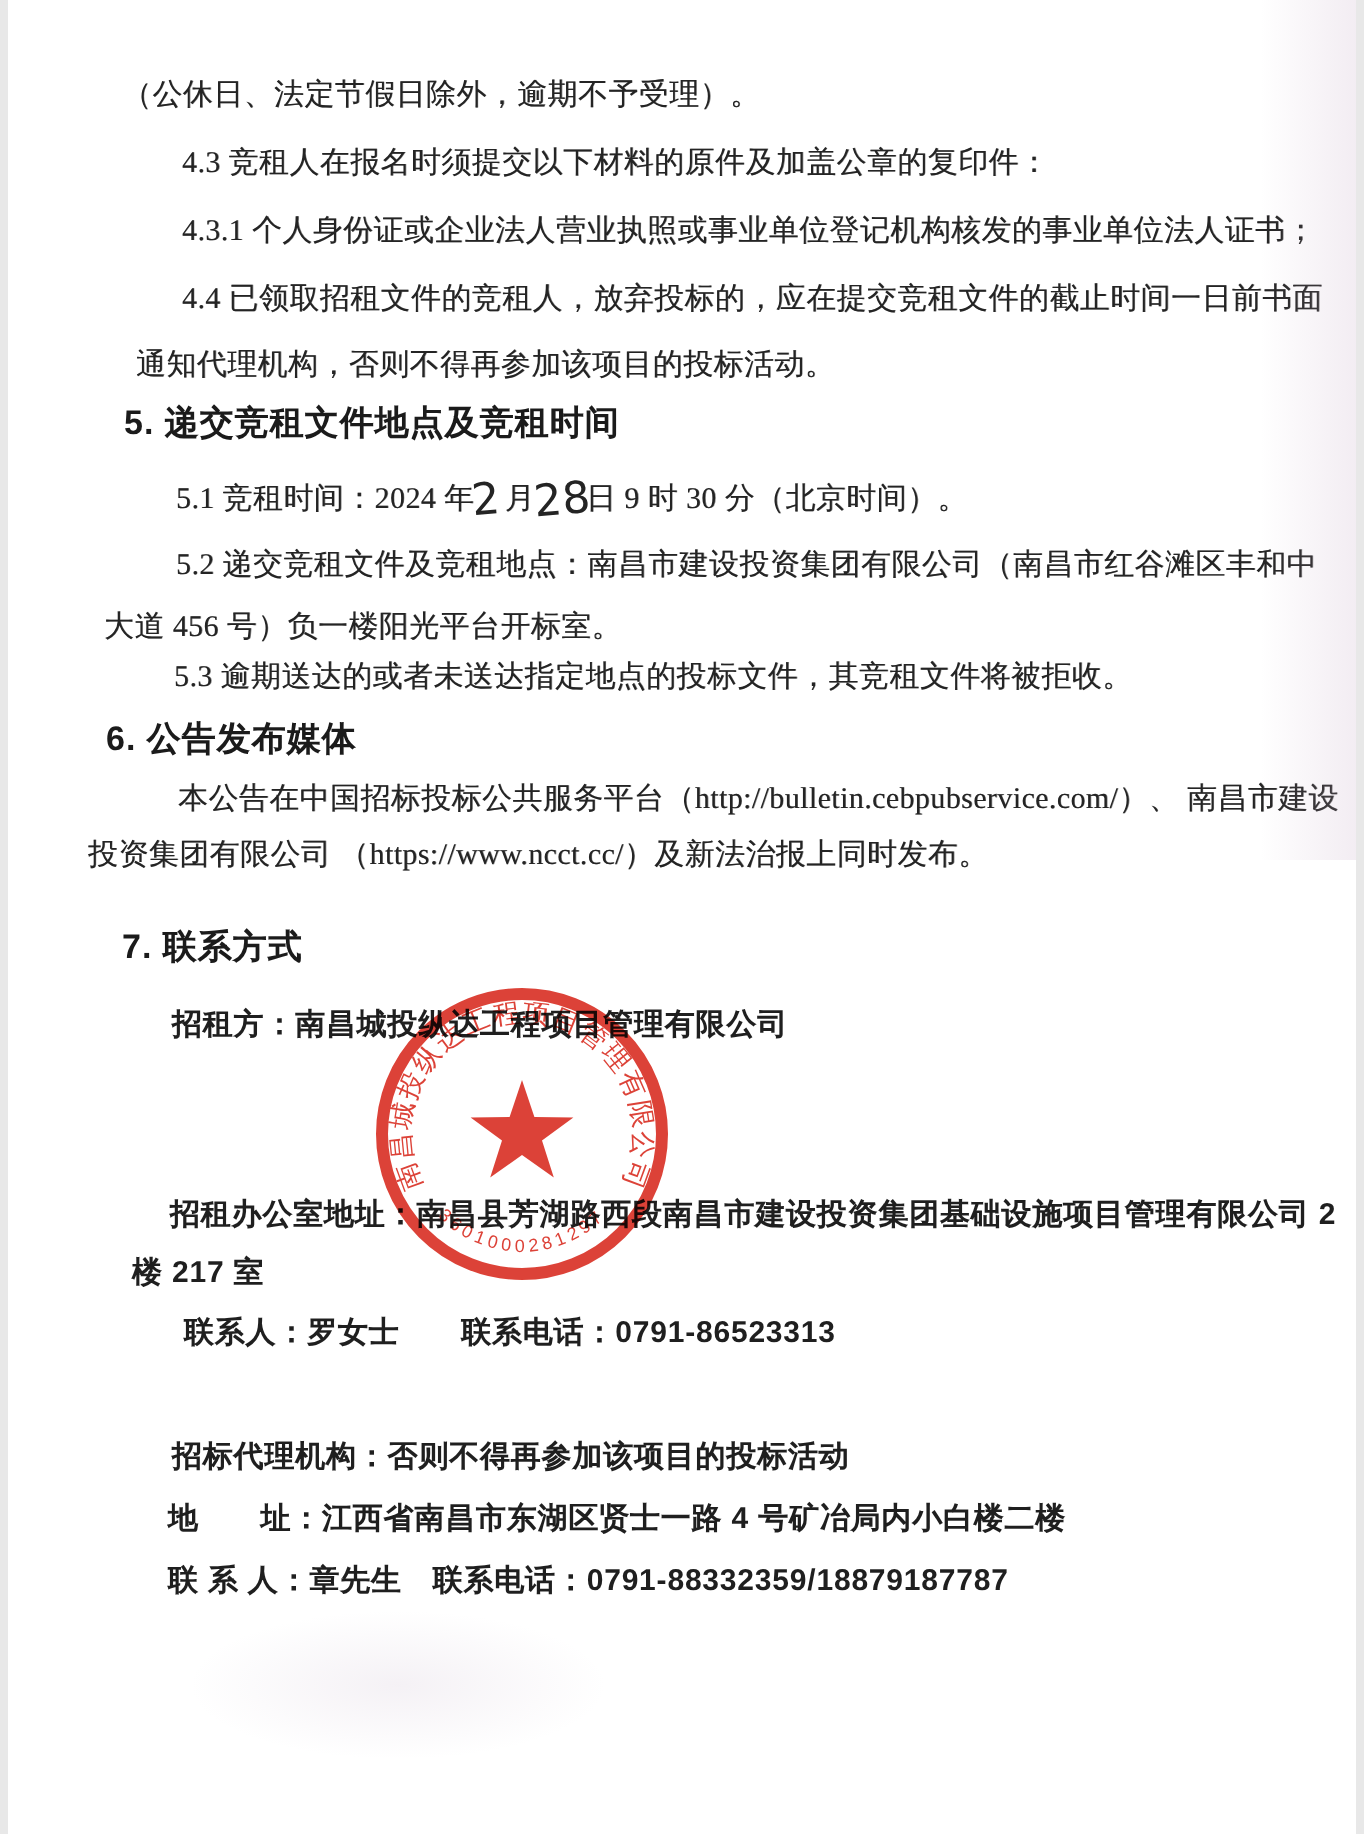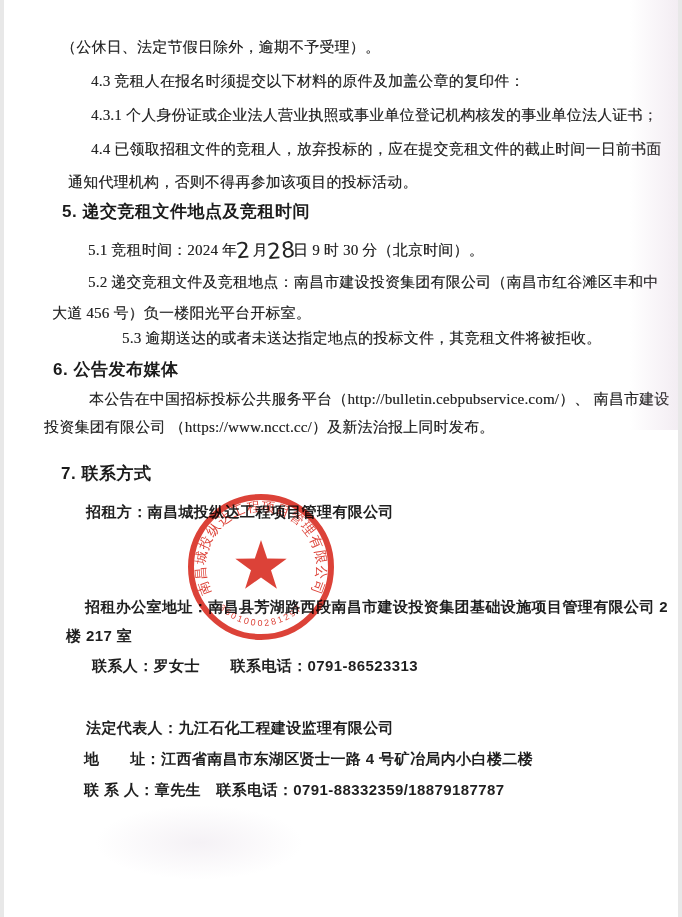--- a/index.html
+++ b/index.html
@@ -56,32 +56,32 @@
   <div class="line" style="left:87px;top:106px;">4.3.1 个人身份证或企业法人营业执照或事业单位登记机构核发的事业单位法人证书；</div>
   <div class="line" style="left:87px;top:140px;">4.4 已领取招租文件的竞租人，放弃投标的，应在提交竞租文件的截止时间一日前书面</div>
   <div class="line" style="left:64px;top:173px;">通知代理机构，否则不得再参加该项目的投标活动。</div>
 
   <div class="line heading" style="left:58px;top:200px;">5. 递交竞租文件地点及竞租时间</div>
   <div class="line" style="left:84px;top:240px;">
     <span>5.1 竞租时间：2024 年</span><span class="hw">2</span><span> 月</span><span class="hw">28</span><span>日 9 时 30 分（北京时间）。</span>
   </div>
   <div class="line" style="left:84px;top:273px;">5.2 递交竞租文件及竞租地点：南昌市建设投资集团有限公司（南昌市红谷滩区丰和中</div>
   <div class="line" style="left:48px;top:304px;">大道 456 号）负一楼阳光平台开标室。</div>
-  <div class="line" style="left:83px;top:329px;margin-left:35px;">5.3 逾期送达的或者未送达指定地点的投标文件，其竞租文件将被拒收。</div>
+  <div class="line" style="left:83px;top:329px;">5.3 逾期送达的或者未送达指定地点的投标文件，其竞租文件将被拒收。</div>
 
   <div class="line heading" style="left:49px;top:358px;">6. 公告发布媒体</div>
   <div class="line" style="left:85px;top:390px;">本公告在中国招标投标公共服务平台（http://bulletin.cebpubservice.com/）、 南昌市建设</div>
   <div class="line" style="left:40px;top:418px;">投资集团有限公司 （https://www.ncct.cc/）及新法治报上同时发布。</div>
 
   <div class="line heading" style="left:57px;top:462px;">7. 联系方式</div>
   <div class="line contact" style="left:82px;top:503px;">招租方：南昌城投纵达工程项目管理有限公司</div>
   <div class="line contact" style="left:81px;top:598px;">招租办公室地址：南昌县芳湖路西段南昌市建设投资集团基础设施项目管理有限公司 2</div>
   <div class="line contact" style="left:62px;top:627px;">楼 217 室</div>
   <div class="line contact" style="left:88px;top:657px;">联系人：罗女士　　联系电话：0791-86523313</div>
-  <div class="line contact" style="left:82px;top:719px;">法定代表人：九江石化工程建设监理有限公司</div>
+  <div class="line contact" style="left:82px;top:719px;">招标代理机构：否则不得再参加该项目的投标活动</div>
   <div class="line contact" style="left:80px;top:750px;">地　　址：江西省南昌市东湖区贤士一路 4 号矿冶局内小白楼二楼</div>
   <div class="line contact" style="left:80px;top:781px;">联 系 人：章先生　联系电话：0791-88332359/18879187787</div>
 
   <svg class="seal" viewBox="0 0 158 158" aria-hidden="true">
     <defs>
       <path id="sealArcTop" d="M 28.3 102.7 A 56 56 0 1 1 129.7 102.7" fill="none"></path>
       <path id="sealArcBottom" d="M 23.6 99.2 A 59 59 0 0 0 134.4 99.2" fill="none"></path>
     </defs>
     <circle cx="79" cy="79" r="70" fill="none" stroke="#d8281c" stroke-width="6"></circle>
     <polygon fill="#d8281c" points="79,52 85.2,70.5 104.7,70.7 89.0,82.2 94.9,100.8 79,89.5 63.1,100.8 69.0,82.2 53.3,70.7 72.8,70.5"></polygon>

